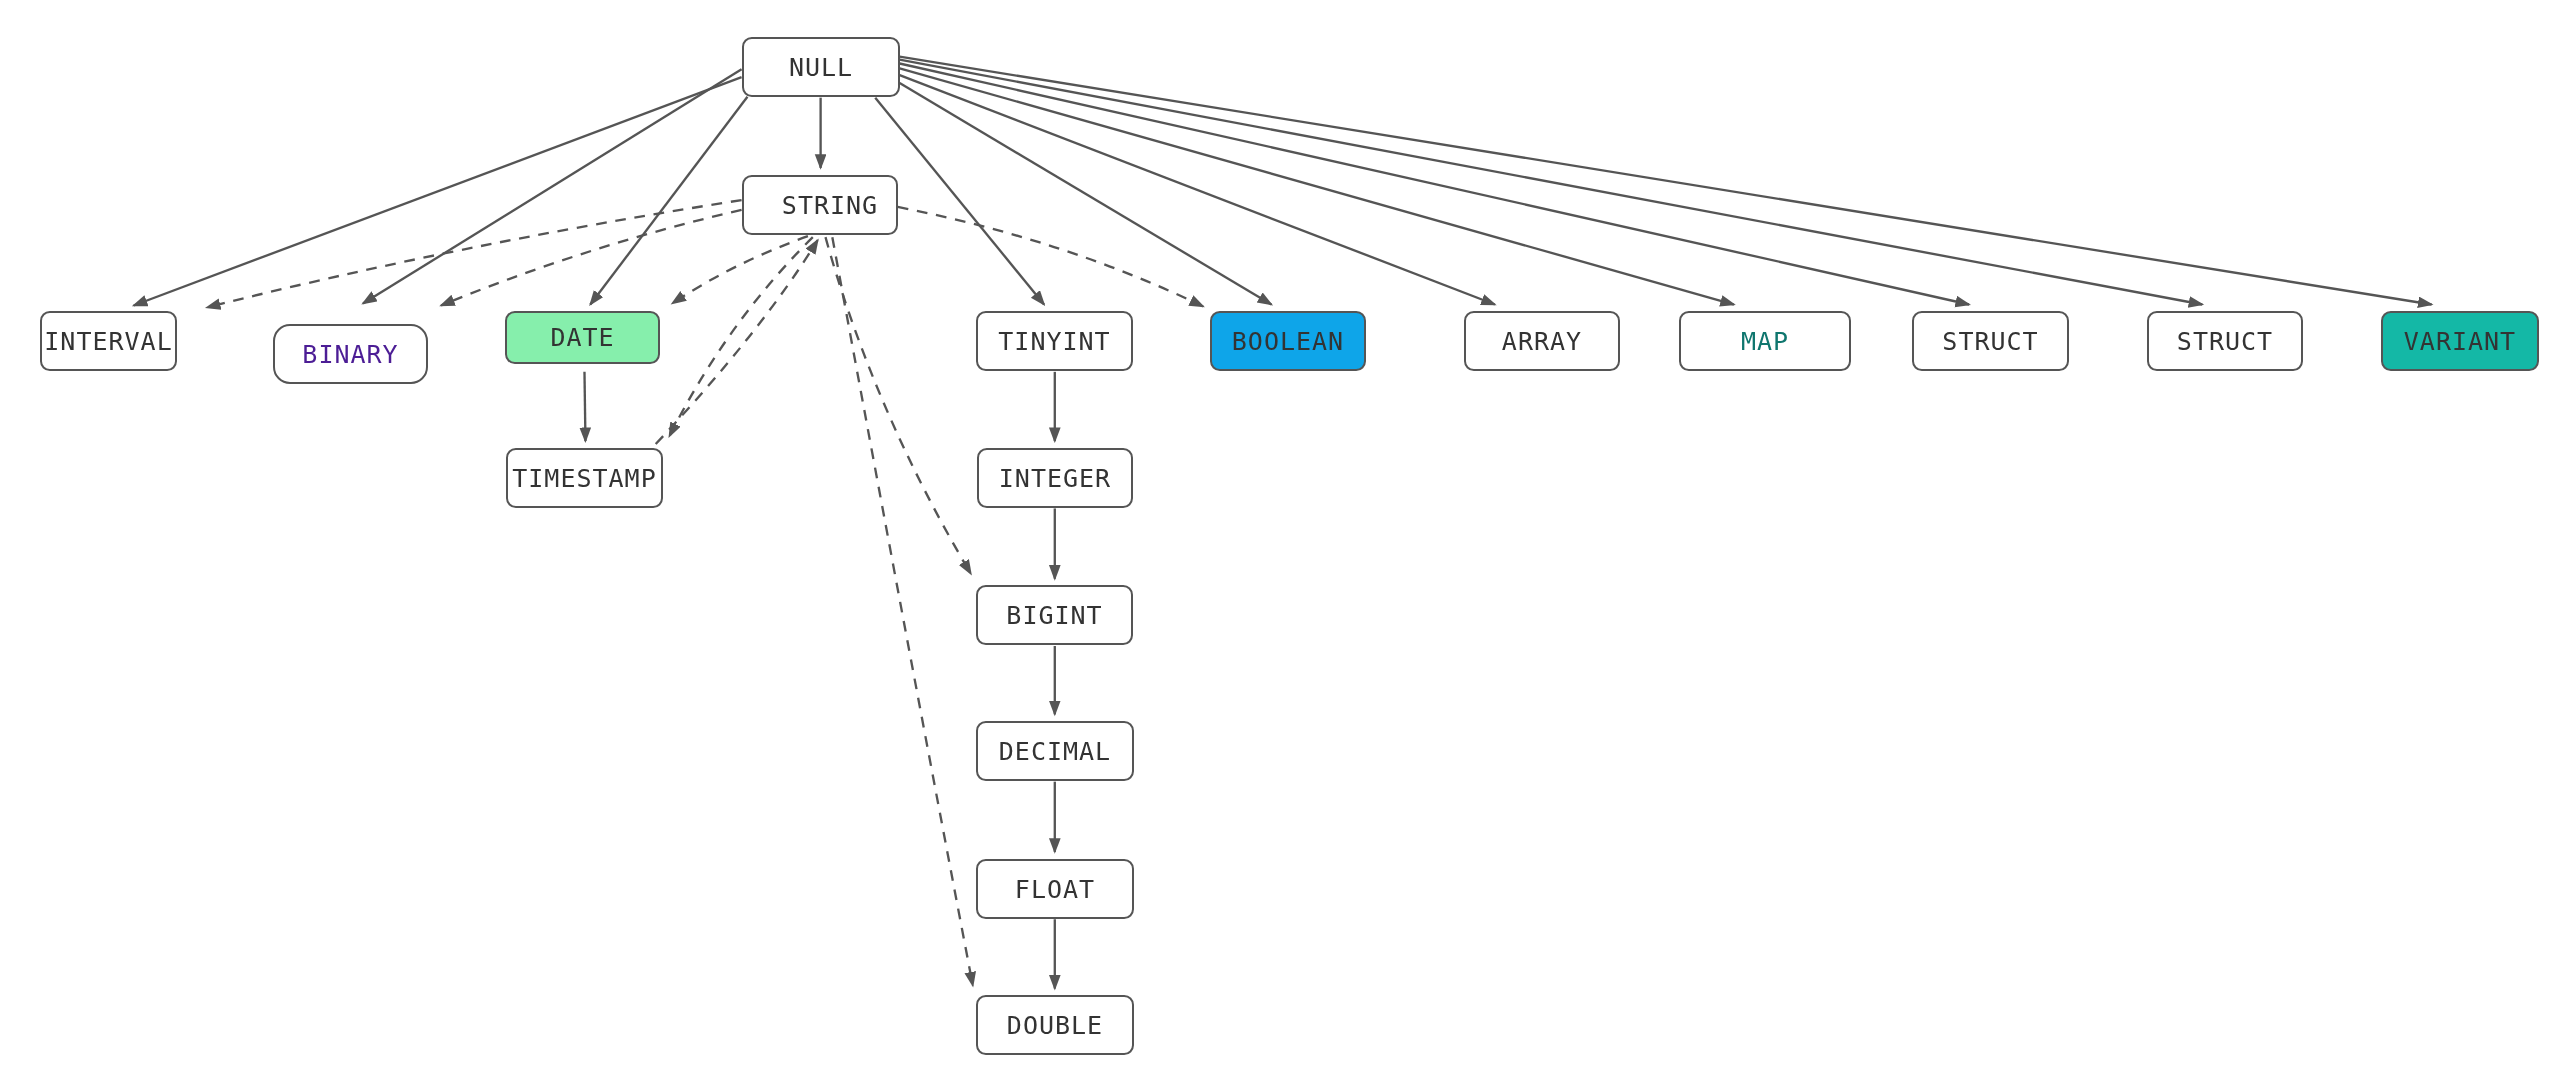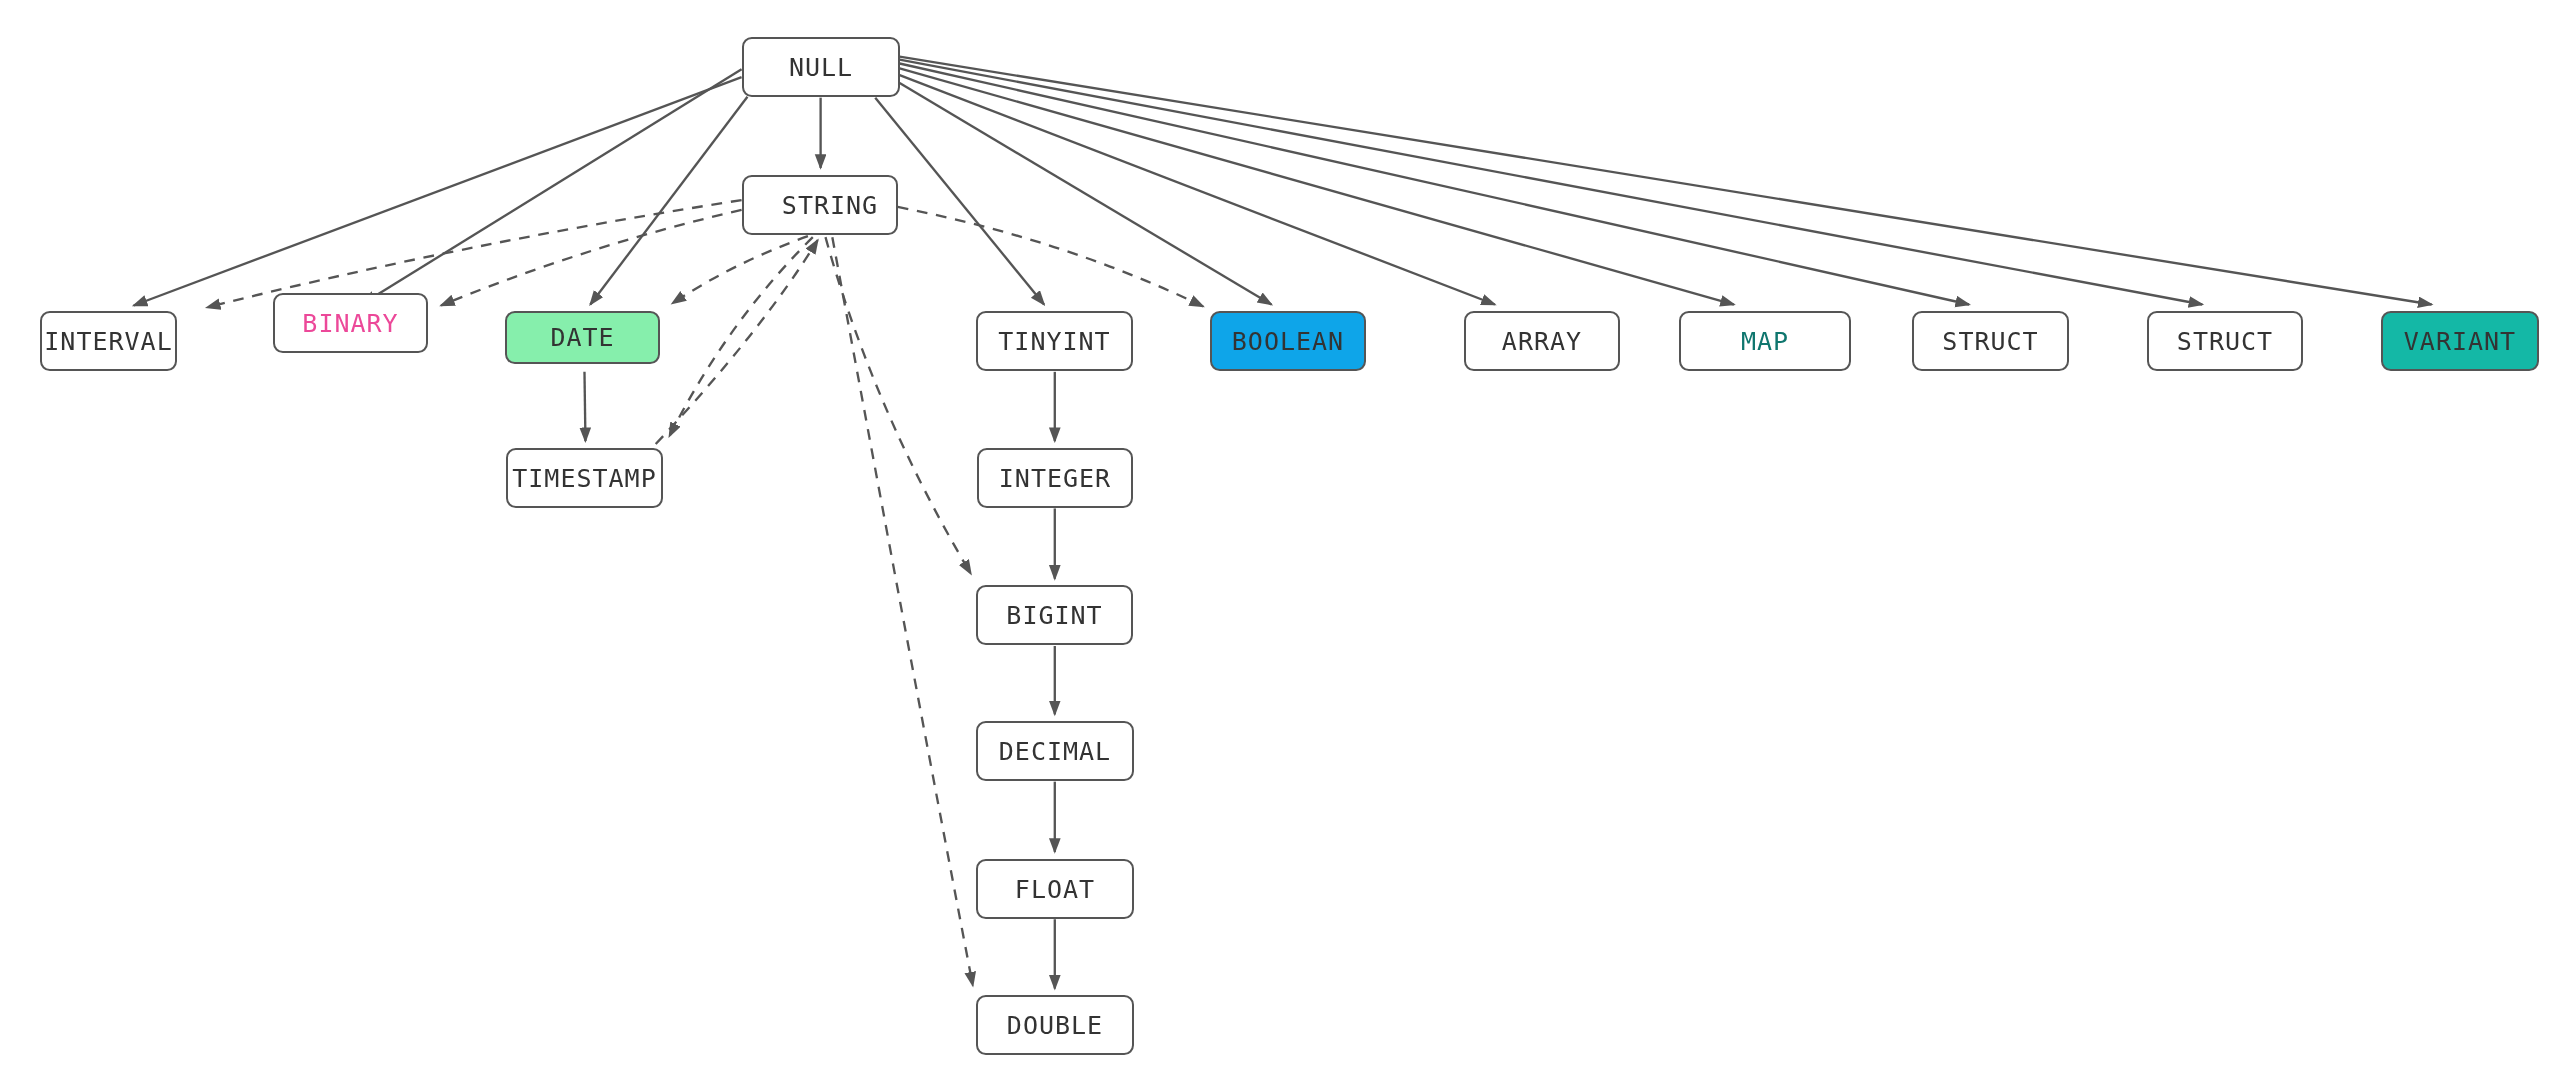--- a/index.html
+++ b/index.html
@@ -89,21 +89,21 @@
   <div id="node-layer">
       <div class="node" style="left: 742px; top: 37px; width: 158px; height: 60px; border-color: rgb(85, 85, 85); background: rgb(255, 255, 255); color: rgb(51, 51, 51);">
         <span>NULL</span>
       </div>
       <div class="node" style="left: 742px; top: 175px; width: 156px; height: 60px; border-color: rgb(85, 85, 85); background: rgb(255, 255, 255); color: rgb(51, 51, 51); padding-left: 20px;">
         <span>STRING</span>
       </div>
       <div class="node" style="left: 40px; top: 311px; width: 137px; height: 60px; border-color: rgb(85, 85, 85); background: rgb(255, 255, 255); color: rgb(51, 51, 51);">
         <span>INTERVAL</span>
       </div>
-      <div class="node" style="left: 273px; top: 293px; width: 155px; height: 60px; border-color: rgb(85, 85, 85); background: rgb(255, 255, 255); color: #ec4899;">
+      <div class="node" style="left: 273px; top: 324px; width: 155px; height: 60px; border-color: rgb(85, 85, 85); background: rgb(255, 255, 255); color: #4c1d95; border-radius: 17px;">
         <span>BINARY</span>
       </div>
       <div class="node" style="left: 505px; top: 311px; width: 155px; height: 53px; border-color: rgb(85, 85, 85); background: #86efac; color: rgb(51, 51, 51);">
         <span>DATE</span>
       </div>
       <div class="node" style="left: 976px; top: 311px; width: 157px; height: 60px; border-color: rgb(85, 85, 85); background: rgb(255, 255, 255); color: rgb(51, 51, 51);">
         <span>TINYINT</span>
       </div>
       <div class="node" style="left: 1210px; top: 311px; width: 156px; height: 60px; border-color: rgb(85, 85, 85); background: #0ea5e9; color: rgb(51, 51, 51);">
         <span>BOOLEAN</span>

